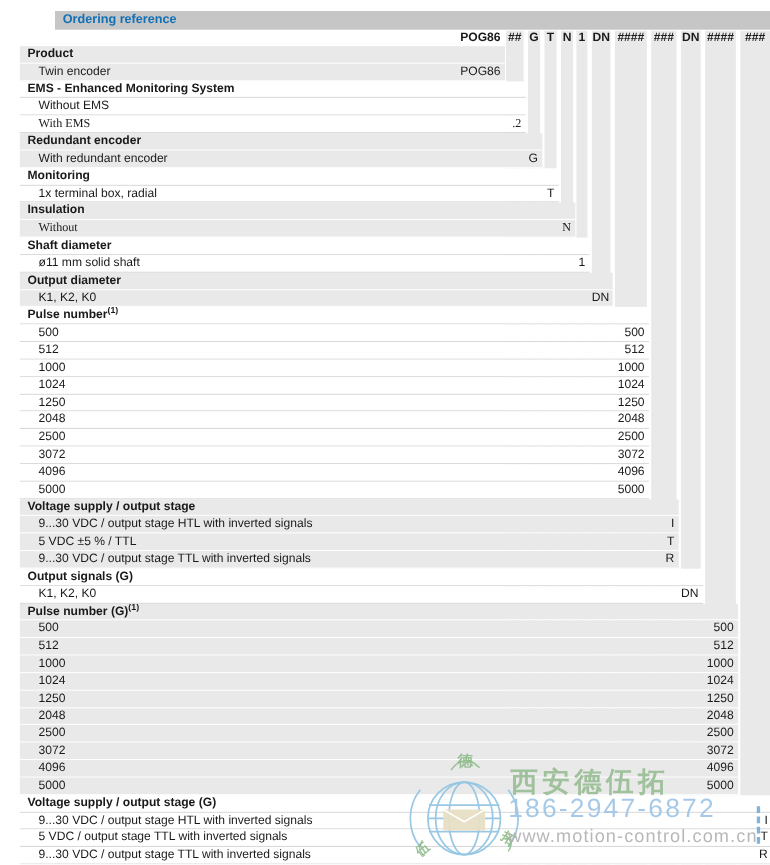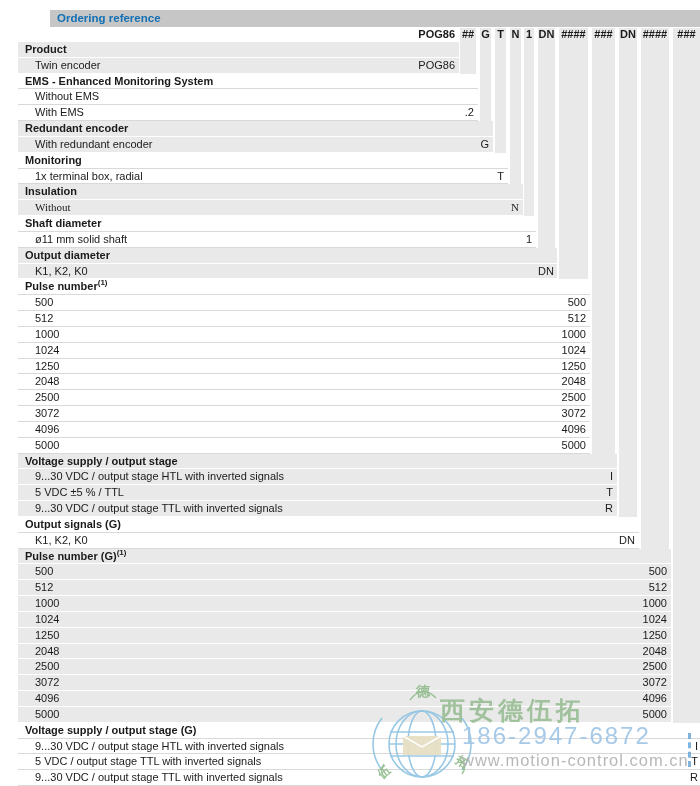--- a/index.html
+++ b/index.html
@@ -29,21 +29,21 @@
   .row.gray{ background:var(--block-gray); border-bottom:1px solid #ffffff; }
   .row.white{ background:#ffffff; border-bottom:1px solid var(--sep-gray); }
   .row .lbl{ display:block; white-space:nowrap; overflow:hidden; }
   .row.head .lbl{ font-weight:bold; padding-left:7px; }
   .row.item .lbl{ padding-left:17px; }
   .row .val{ position:absolute; top:0; text-align:right; white-space:nowrap; }
   sup{ font-size:8px; vertical-align:super; line-height:0; }
 
   
   .wm{ position:absolute; z-index:5; pointer-events:none; }
-  .wm-company{ left:440px; top:694px; font-size:25px; font-weight:bold;
+  .wm-company{ left:464px; top:694px; font-size:25px; font-weight:bold;
     letter-spacing:4px; color:#9cbf98; opacity:.95; }
   .wm-phone{ left:462px; top:722px; font-size:24px; color:#a2c7e7;
     letter-spacing:2px; opacity:.95; }
   .wm-site{ left:462px; top:751px; font-size:16.5px; color:#b4b4b4;
     letter-spacing:1px; opacity:.95; }
   .wm-globe{ left:372px; top:680px; }
   .wm-dash{ left:688px; top:733px; width:0; height:34px;
     border-left:3px dashed #6aa7d8; opacity:.85; }
 </style>
 </head>
@@ -85,21 +85,21 @@
       <div class="row gray item" style="top: 57.83px; height: 15.8298px; line-height: 14.8298px; width: 441px;">
         <span class="lbl">Twin encoder</span>
         <span class="val" style="left: 394px; width: 43px; line-height: 14.8298px;">POG86</span>
       </div>
       <div class="row white head" style="top: 73.66px; height: 15.8298px; line-height: 14.8298px; width: 460px;">
         <span class="lbl">EMS - Enhanced Monitoring System</span>
       </div>
       <div class="row white item" style="top: 89.49px; height: 15.8298px; line-height: 14.8298px; width: 460px;">
         <span class="lbl">Without EMS</span>
       </div>
-      <div class="row white item" style="top: 105.32px; height: 15.8298px; line-height: 14.8298px; width: 460px;">
+      <div class="row white item" style="top: 105.32px; height: 15.8298px; line-height: 14.8298px; width: 460px; font-family: Liberation Serif, serif;">
         <span class="lbl">With EMS</span>
         <span class="val" style="left: 442px; width: 14px; line-height: 14.8298px;">.2</span>
       </div>
       <div class="row gray head" style="top: 121.15px; height: 15.8298px; line-height: 14.8298px; width: 475px;">
         <span class="lbl">Redundant encoder</span>
       </div>
       <div class="row gray item" style="top: 136.98px; height: 15.8298px; line-height: 14.8298px; width: 475px;">
         <span class="lbl">With redundant encoder</span>
         <span class="val" style="left: 462px; width: 9px; line-height: 14.8298px;">G</span>
       </div>

